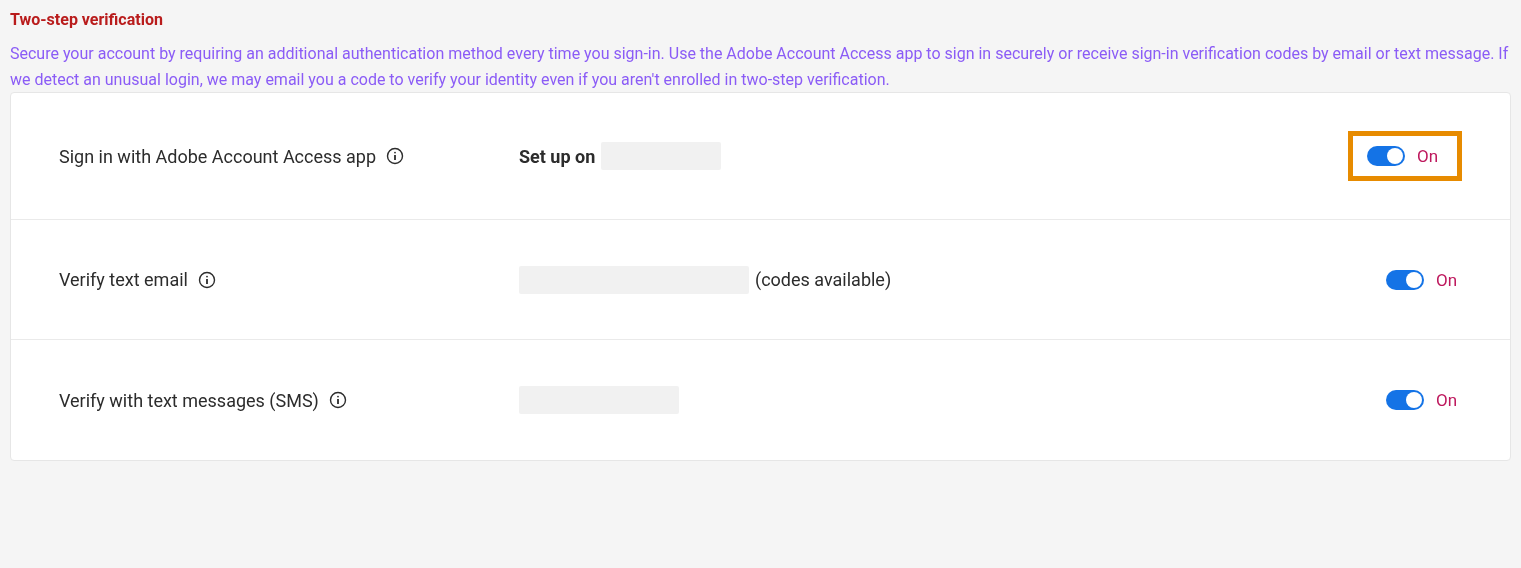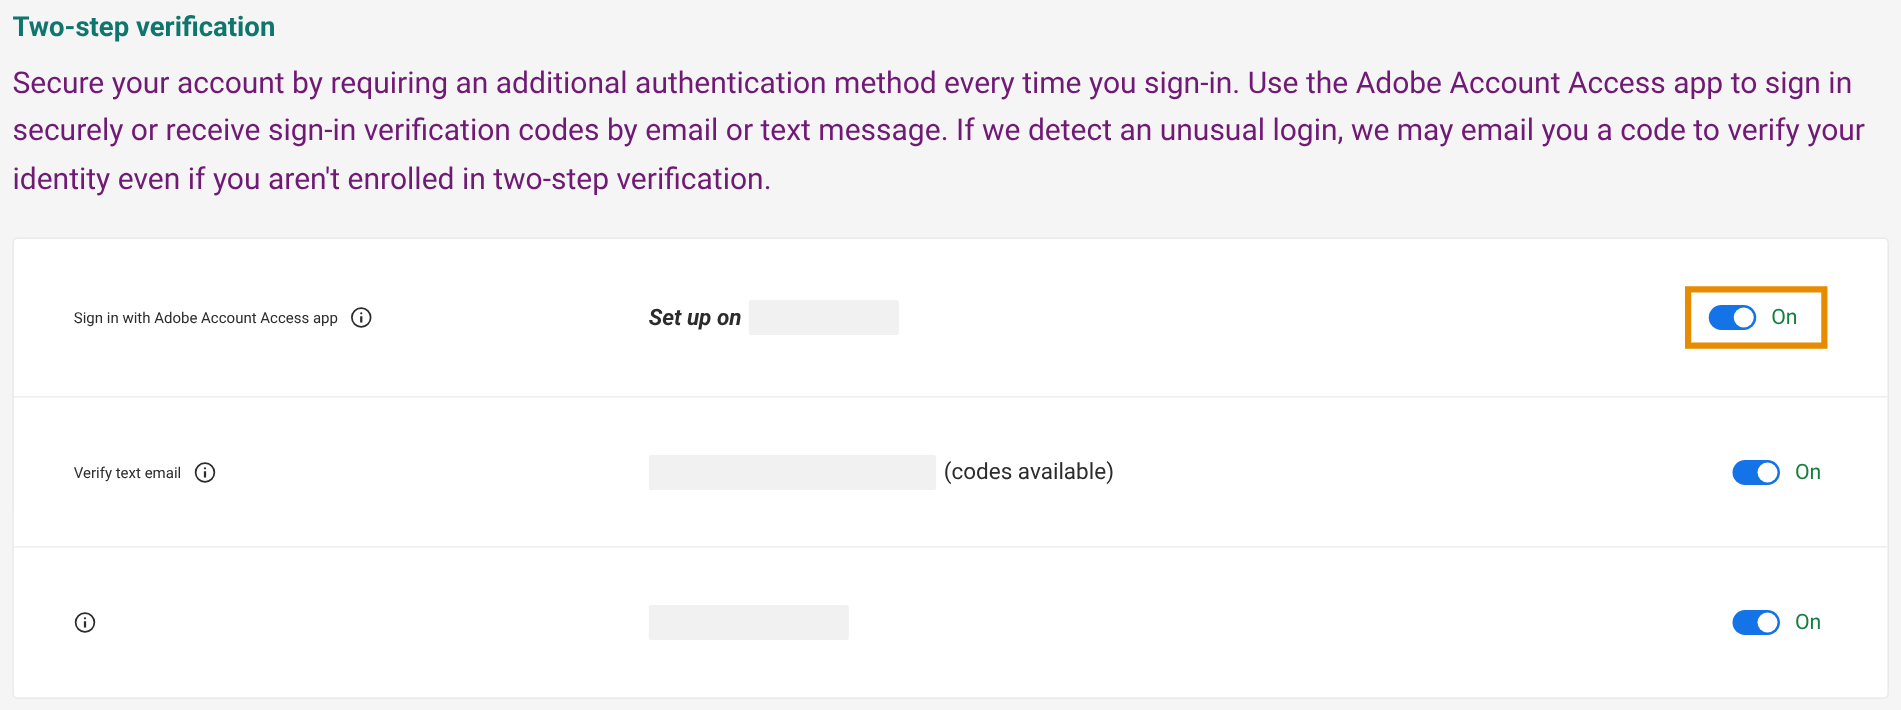--- a/index.html
+++ b/index.html
@@ -4,62 +4,61 @@
   <style>
     * { box-sizing: border-box; margin: 0; padding: 0; }
     body {
       font-family: -apple-system, BlinkMacSystemFont, "Segoe UI", Roboto, Arial, sans-serif;
       background: #f5f5f5;
       padding: 10px;
       color: #2c2c2c;
       width: 1521px;
     }
     .section-title {
-      font-size: 22px;
+      font-size: 16px;
       font-weight: 700;
-      color: #0f766e;
+      color: #b91c1c;
       margin-bottom: 12px;
     }
     .section-desc {
-      font-size: 24px;
+      font-size: 16px;
       line-height: 1.6;
-      color: #701a75;
-      margin-bottom: 28px;
+      color: #8b5cf6;
       max-width: 1500px;
     }
     .card {
       background: #fff;
       border: 1px solid #e6e6e6;
       border-radius: 4px;
     }
     .row {
       display: flex;
       align-items: center;
       padding: 38px 48px;
       border-bottom: 1px solid #eaeaea;
       min-height: 120px;
     }
     .row:last-child { border-bottom: none; }
     .col-label {
       width: 460px;
       display: flex;
       align-items: center;
       gap: 10px;
-      font-size: 12px;
+      font-size: 18px;
       color: #2c2c2c;
     }
     .col-value {
       flex: 1;
       display: flex;
       align-items: center;
       gap: 6px;
       font-size: 18px;
       color: #2c2c2c;
     }
-    .col-value .bold { font-weight: 700; font-style: italic; }
+    .col-value .bold { font-weight: 700; }
     .col-toggle {
       display: flex;
       align-items: center;
       gap: 12px;
       justify-content: flex-end;
     }
     .info-icon {
       display: inline-flex;
       align-items: center;
       justify-content: center;
@@ -86,21 +85,21 @@
     .toggle::after {
       content: '';
       position: absolute;
       top: 2px; right: 2px;
       width: 16px; height: 16px;
       background: #fff;
       border-radius: 50%;
     }
     .toggle-label {
       font-size: 17px;
-      color: #15803d;
+      color: #be185d;
       min-width: 26px;
     }
     .highlight-box {
       border: 5px solid #e78b00;
       padding: 10px 14px;
       display: flex;
       align-items: center;
       gap: 12px;
     }
   </style>
@@ -149,20 +148,21 @@
       <span>(codes available)</span>
     </div>
     <div class="col-toggle">
       <div class="toggle"></div>
       <span class="toggle-label">On</span>
     </div>
   </div>
 
   <div class="row">
     <div class="col-label">
+      <span>Verify with text messages (SMS)</span>
       <span class="info-icon">
         <svg viewBox="0 0 18 18" fill="none" stroke="#2c2c2c" stroke-width="1.4">
           <circle cx="9" cy="9" r="7.5"></circle>
           <circle cx="9" cy="5.6" r="0.9" fill="#2c2c2c" stroke="none"></circle>
           <line x1="9" y1="8" x2="9" y2="13" stroke-width="1.8"></line>
         </svg>
       </span>
     </div>
     <div class="col-value">
       <span class="redacted md"></span>

